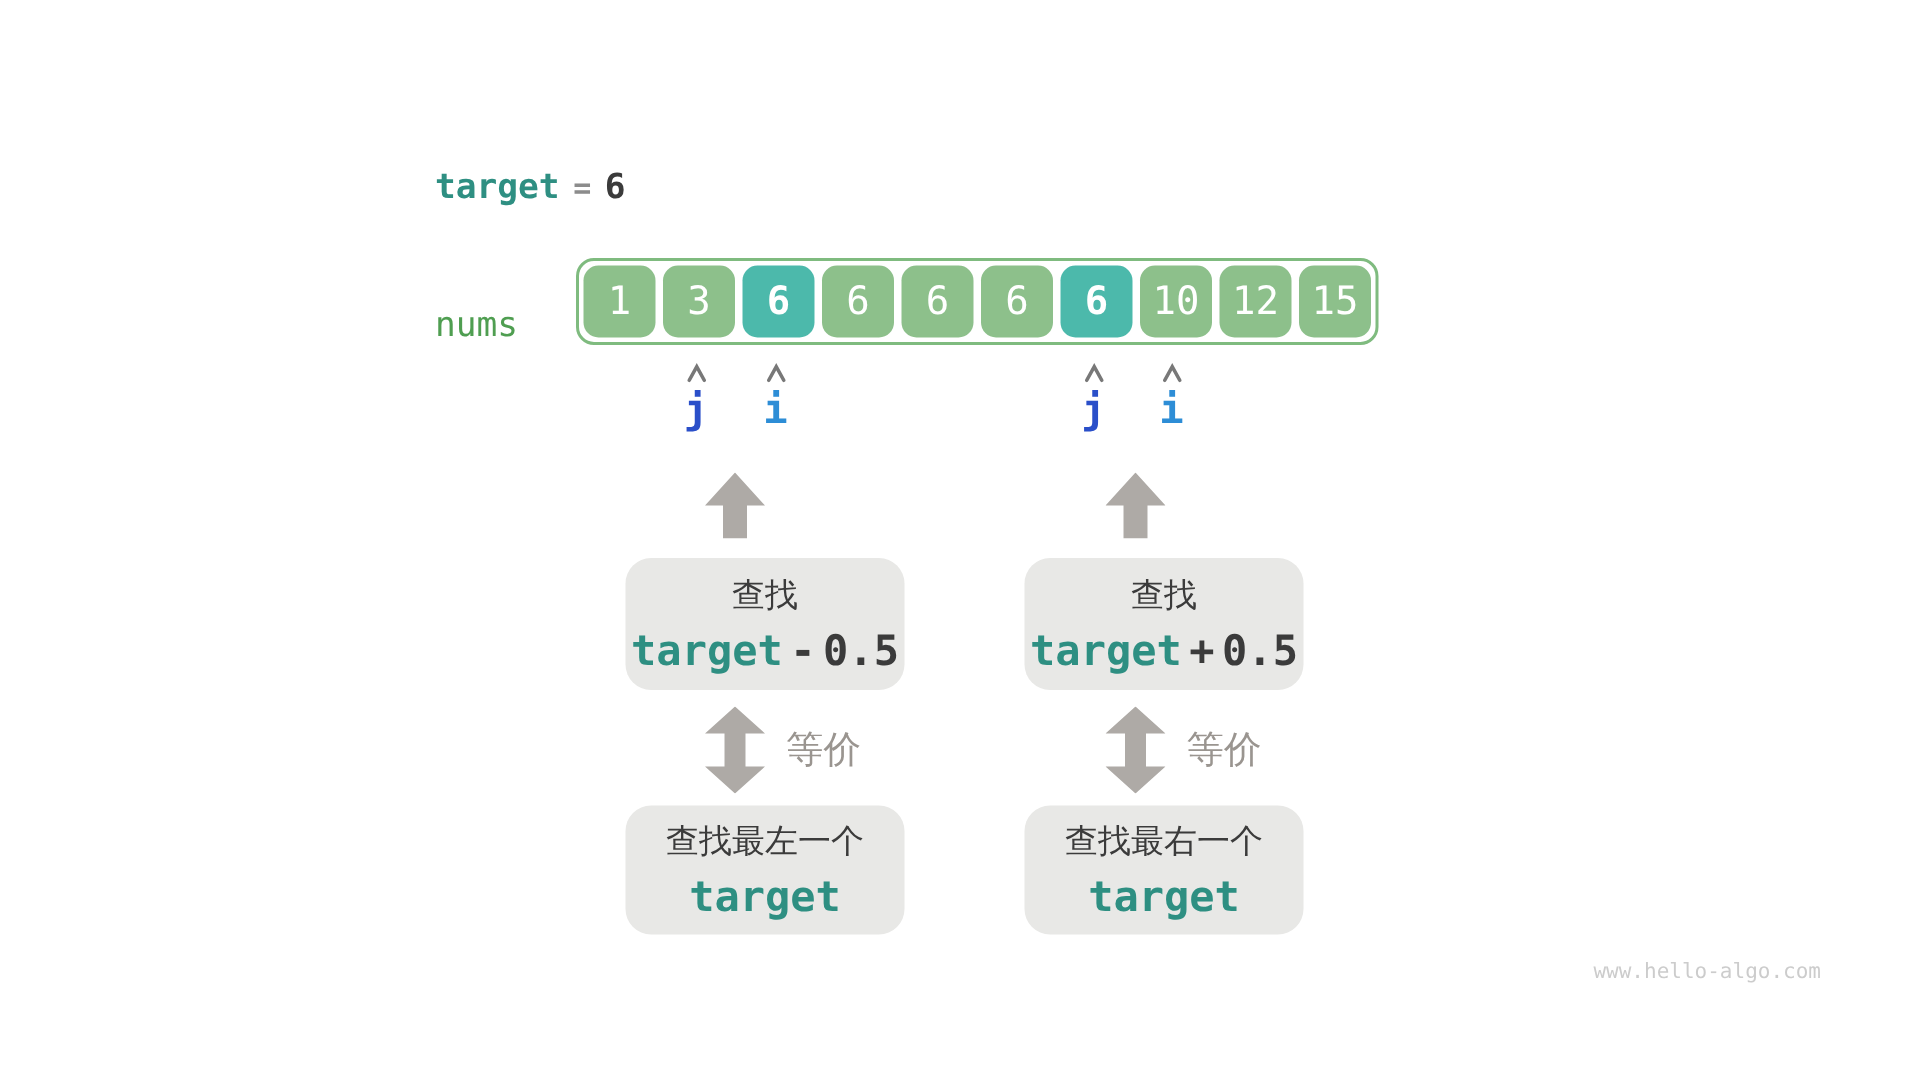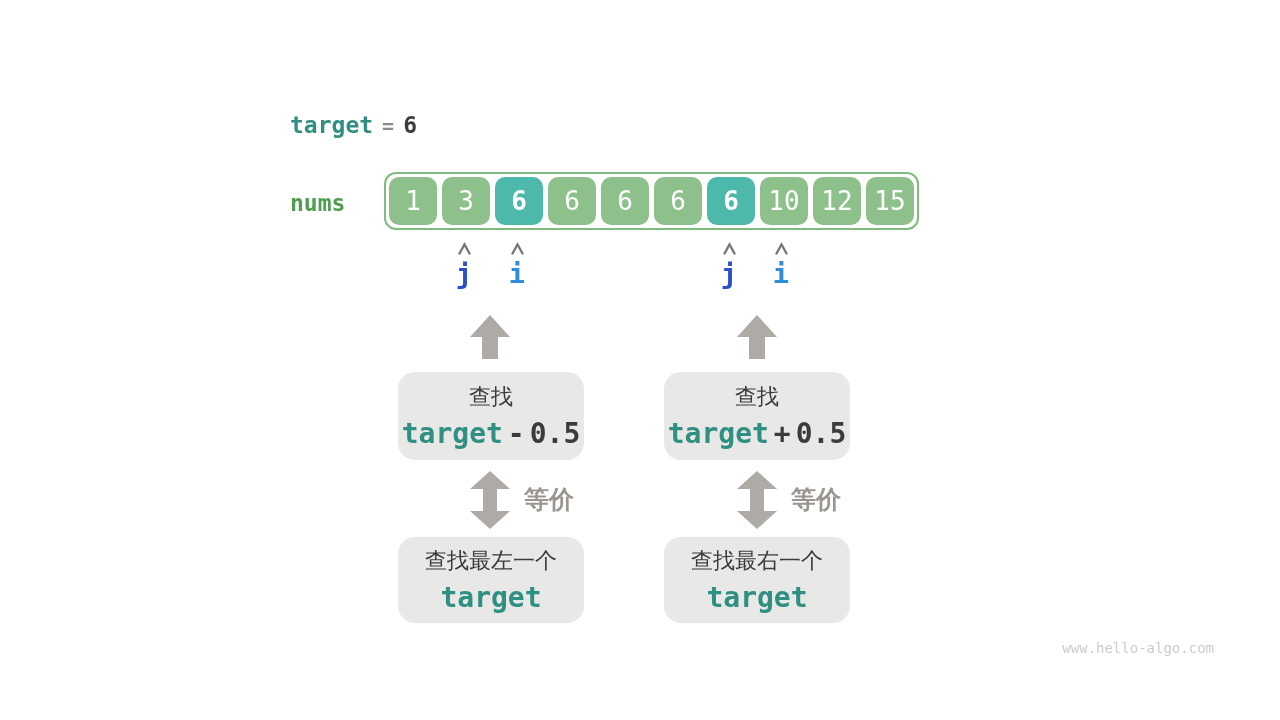--- a/index.html
+++ b/index.html
@@ -18,23 +18,23 @@
     position: absolute; left: 290px; top: 112px;
     font-family: "DejaVu Sans Mono", "Liberation Mono", monospace;
     font-size: 23px; font-weight: bold; white-space: nowrap;
   }
   .target-line .kw  { color: var(--teal, #2e8f82); }
   .target-line .eq  { color: var(--equals-gray, #8c8c8c); margin: 0 9px; font-size: 20px; }
   .target-line .val { color: var(--dark-text, #3b3b3b); }
 
   
   .nums-label {
-    position: absolute; left: 290px; top: 190px;
-    font-family: "DejaVu Sans Mono", "Liberation Mono", monospace;
-    font-size: 23px; font-weight: bold; color: var(--green-label, #4f9e51);
+    position: absolute; left: 290px; top: 204px;
+    font-family: "DejaVu Sans Mono", "Liberation Mono", monospace;
+    font-size: 23px; font-weight: normal; color: var(--green-label, #4f9e51);
   }
 
   
   .array {
     position: absolute; left: 384px; top: 172px;
     display: flex; gap: 5px;
     padding: 3px;
     border: 2px solid var(--array-border, #7fbb7f);
     border-radius: 12px;
     background: #ffffff;
@@ -74,41 +74,42 @@
   .block-arrow.a-right { left: 737px; }
 
   
   .gbox {
     position: absolute; width: 186px; height: 88px;
     background: var(--box-bg, #e8e8e6);
     border-radius: 17px;
     display: flex; flex-direction: column;
     align-items: center; justify-content: center;
     gap: 5px;
+    margin-left: 19px;
   }
   .gbox.col-left  { left: 398px; }
   .gbox.col-right { left: 664px; }
   .gbox.row-top    { top: 372px; }
   .gbox.row-bottom { top: 537px; height: 86px; align-items: center; }
   .box-line1 { font-size: 22px; color: var(--dark-text, #3b3b3b); }
   .box-line2 {
     font-family: "DejaVu Sans Mono", "Liberation Mono", monospace;
     font-size: 28px; font-weight: bold; white-space: nowrap;
   }
   .box-line2 .kw  { color: var(--teal, #2e8f82); }
   .box-line2 .op  { color: var(--dark-text, #3b3b3b); margin: 0 5px; }
   .box-line2 .num { color: var(--dark-text, #3b3b3b); }
 
   
   .equiv-arrow { position: absolute; top: 471px; }
   .equiv-arrow.a-left  { left: 470px; }
   .equiv-arrow.a-right { left: 737px; }
   .equiv-label {
     position: absolute; top: 483px;
-    font-size: 25px; font-weight: bold;
+    font-size: 25px; font-weight: normal;
     color: var(--label-gray, #9a9590);
   }
   .equiv-label.l-left  { left: 524px; }
   .equiv-label.l-right { left: 791px; }
 
   
   .watermark {
     position: absolute; right: 66px; top: 640px;
     font-family: "DejaVu Sans Mono", "Liberation Mono", monospace;
     font-size: 14px; color: var(--watermark-gray, #cccccc);

